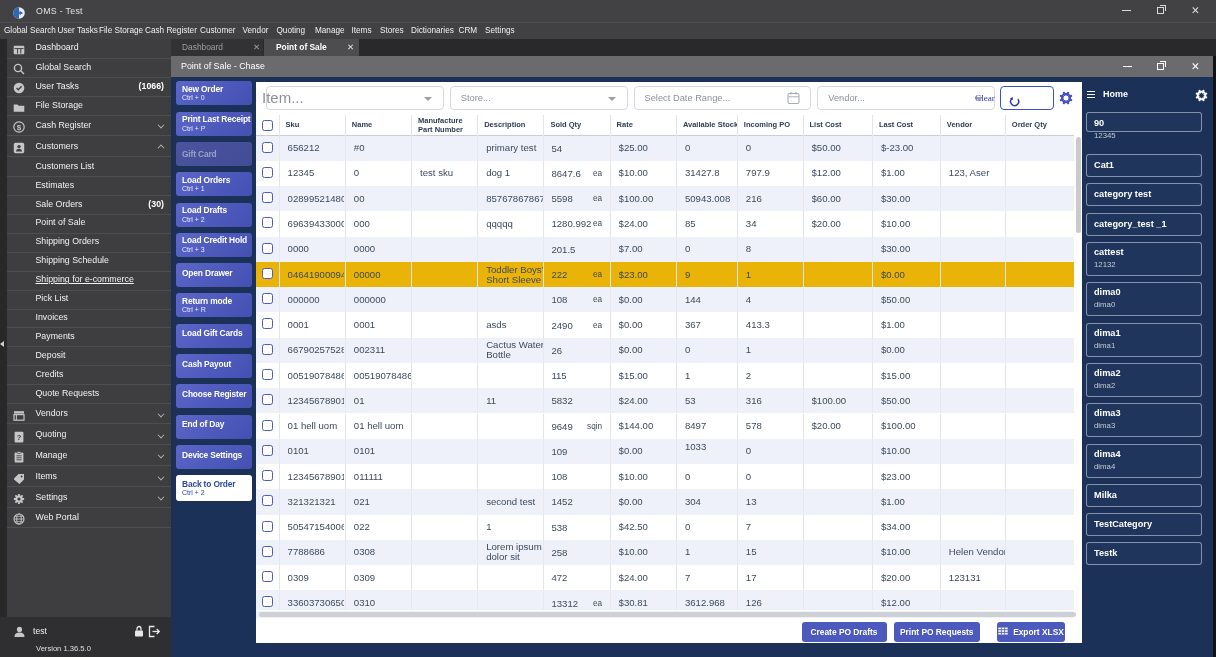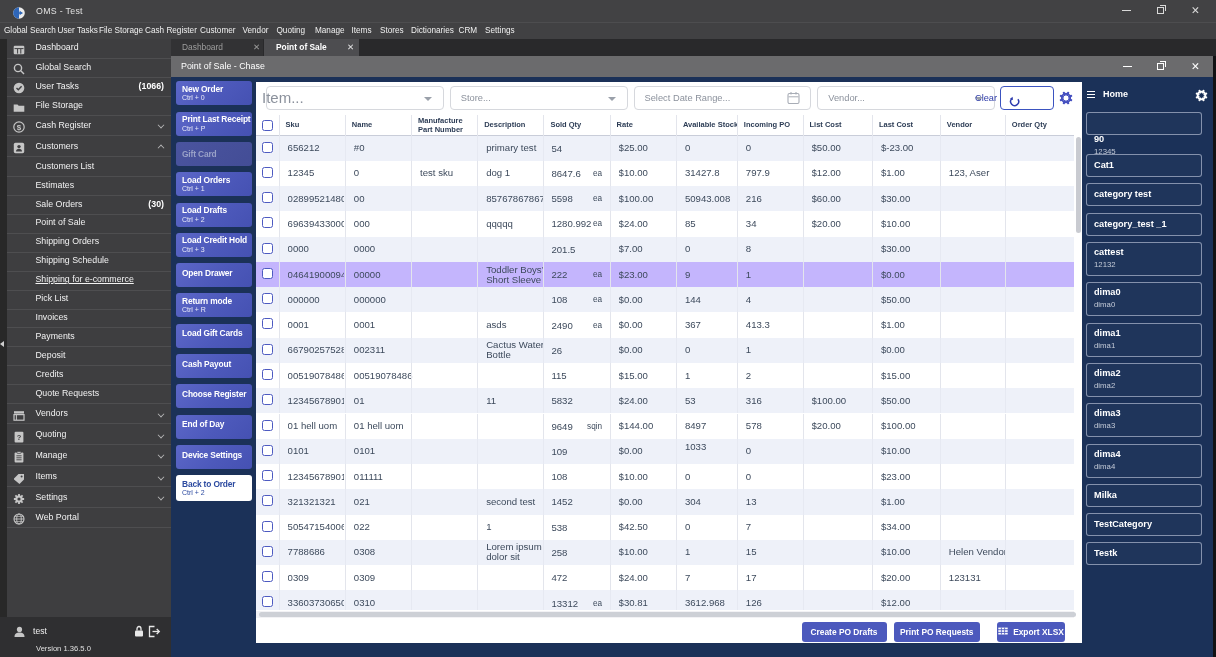--- a/index.html
+++ b/index.html
@@ -247,21 +247,21 @@
       <line x1="9" y1="1" x2="9" y2="3.5" stroke="#a8adb6" stroke-width="1.1"></line>
     </svg></div>
 <div class="abs" style="left:817.25px;top:86px;width:177.75px;height:24px;border:1px solid #d6d8dd;border-radius:4px;background:#fff;"></div>
 <div class="abs" style="left:828.25px;top:86px;height:24px;line-height:24px;font-size:9.3px;color:#8b919c;">Vendor...</div>
 <div class="abs" style="left:975.0px;top:96.5px;width:0;height:0;border-left:4px solid transparent;border-right:4px solid transparent;border-top:4.5px solid #9aa0aa;"></div>
 <div class="abs" style="left:1000px;top:86px;width:53.5px;height:24px;border:1px solid #3b53c0;border-radius:4px;background:#fff;"></div>
 <div class="abs" style="left:1008.5px;top:92.5px;width:11px;height:11px;"><svg width="11" height="11" viewBox="0 0 11 11" style="">
       <path d="M8.9 3.2 A4 4 0 1 1 2.8 2.7" fill="none" stroke="#2e3cae" stroke-width="1.5"></path>
       <path d="M0.8 2.9 L3.6 0.7 L4.0 4.0 Z" fill="#2e3cae"></path>
     </svg></div>
-<div class="abs" style="left:975px;top:86px;height:24px;line-height:24px;font-size:9.2px;color:#2c3aa8;">Clear</div>
+<div class="abs" style="left:975px;top:86px;height:24px;line-height:24px;font-size:9.2px;color:#2c3aa8;font-family:Liberation Serif, serif;">Clear</div>
 <div class="abs" style="left:1059px;top:91px;"><svg width="14" height="14" viewBox="0 0 14 14" style="">
       <rect x="5.88" y="0.40" width="2.24" height="4.20" rx="0.78" fill="#4550c0" transform="rotate(22.5 7.0 7.0)"></rect>
       <rect x="5.88" y="0.40" width="2.24" height="4.20" rx="0.78" fill="#4550c0" transform="rotate(67.5 7.0 7.0)"></rect>
       <rect x="5.88" y="0.40" width="2.24" height="4.20" rx="0.78" fill="#4550c0" transform="rotate(112.5 7.0 7.0)"></rect>
       <rect x="5.88" y="0.40" width="2.24" height="4.20" rx="0.78" fill="#4550c0" transform="rotate(157.5 7.0 7.0)"></rect>
       <rect x="5.88" y="0.40" width="2.24" height="4.20" rx="0.78" fill="#4550c0" transform="rotate(202.5 7.0 7.0)"></rect>
       <rect x="5.88" y="0.40" width="2.24" height="4.20" rx="0.78" fill="#4550c0" transform="rotate(247.5 7.0 7.0)"></rect>
       <rect x="5.88" y="0.40" width="2.24" height="4.20" rx="0.78" fill="#4550c0" transform="rotate(292.5 7.0 7.0)"></rect>
       <rect x="5.88" y="0.40" width="2.24" height="4.20" rx="0.78" fill="#4550c0" transform="rotate(337.5 7.0 7.0)"></rect>
       <circle cx="7.0" cy="7.0" r="4.20" fill="none" stroke="#4550c0" stroke-width="1.89"></circle>
@@ -409,21 +409,21 @@
     <div class="abs" style="left:419.9px;top:0;width:1px;height:25.3px;background:#e6e9f2;"></div>
     <div class="abs" style="left:428.9px;top:0;width:51.9px;height:25.27px;display:flex;align-items:center;font-size:9.6px;color:#3d4a5c;line-height:10px;overflow:hidden;white-space:nowrap;">0</div>
     <div class="abs" style="left:480.8px;top:0;width:1px;height:25.3px;background:#e6e9f2;"></div>
     <div class="abs" style="left:489.8px;top:0;width:56.7px;height:25.27px;display:flex;align-items:center;font-size:9.6px;color:#3d4a5c;line-height:10px;overflow:hidden;white-space:nowrap;">8</div>
     <div class="abs" style="left:546.5px;top:0;width:1px;height:25.3px;background:#e6e9f2;"></div>
     <div class="abs" style="left:615.9px;top:0;width:1px;height:25.3px;background:#e6e9f2;"></div>
     <div class="abs" style="left:624.9px;top:0;width:58.9px;height:25.27px;display:flex;align-items:center;font-size:9.6px;color:#3d4a5c;line-height:10px;overflow:hidden;white-space:nowrap;">$30.00</div>
     <div class="abs" style="left:683.8px;top:0;width:1px;height:25.3px;background:#e6e9f2;"></div>
     <div class="abs" style="left:748.8px;top:0;width:1px;height:25.3px;background:#e6e9f2;"></div>
   </div>
-<div class="abs" style="left:256px;top:261.9px;width:818px;height:25.3px;background:#c4b5fd;overflow:hidden;">
+<div class="abs" style="left:256px;top:261.9px;width:818px;height:25.3px;background:#eab308;overflow:hidden;">
     <div class="abs" style="left:5.5px;top:6.1px;width:11px;height:11px;border:1.6px solid #4d5ac1;border-radius:2.5px;background:#fff;"></div>
     <div class="abs" style="left:22.6px;top:0;width:1px;height:25.3px;background:#e3e5ec;"></div>
     <div class="abs" style="left:31.6px;top:0;width:56.7px;height:25.27px;display:flex;align-items:center;font-size:9.6px;color:#3d4a5c;line-height:10px;overflow:hidden;white-space:nowrap;">04641900094</div>
     <div class="abs" style="left:88.8px;top:0;width:1px;height:25.3px;background:#e3e5ec;"></div>
     <div class="abs" style="left:97.8px;top:0;width:61.2px;height:25.27px;display:flex;align-items:center;font-size:9.6px;color:#3d4a5c;line-height:10px;overflow:hidden;white-space:nowrap;">00000</div>
     <div class="abs" style="left:155.0px;top:0;width:1px;height:25.3px;background:#e3e5ec;"></div>
     <div class="abs" style="left:221.2px;top:0;width:1px;height:25.3px;background:#e3e5ec;"></div>
     <div class="abs" style="left:230.2px;top:0;width:57.2px;height:25.27px;display:flex;align-items:center;font-size:9.6px;color:#3d4a5c;line-height:10px;overflow:hidden;white-space:nowrap;">Toddler Boys’<br>Short Sleeve</div>
     <div class="abs" style="left:287.4px;top:0;width:1px;height:25.3px;background:#e3e5ec;"></div>
     <div class="abs" style="left:295.4px;top:0;width:54.2px;height:25.27px;display:flex;align-items:center;font-size:9.6px;color:#3d4a5c;">222</div>
@@ -765,21 +765,21 @@
       <rect x="5.46" y="0.40" width="2.08" height="3.90" rx="0.73" fill="#ffffff" transform="rotate(67.5 6.5 6.5)"></rect>
       <rect x="5.46" y="0.40" width="2.08" height="3.90" rx="0.73" fill="#ffffff" transform="rotate(112.5 6.5 6.5)"></rect>
       <rect x="5.46" y="0.40" width="2.08" height="3.90" rx="0.73" fill="#ffffff" transform="rotate(157.5 6.5 6.5)"></rect>
       <rect x="5.46" y="0.40" width="2.08" height="3.90" rx="0.73" fill="#ffffff" transform="rotate(202.5 6.5 6.5)"></rect>
       <rect x="5.46" y="0.40" width="2.08" height="3.90" rx="0.73" fill="#ffffff" transform="rotate(247.5 6.5 6.5)"></rect>
       <rect x="5.46" y="0.40" width="2.08" height="3.90" rx="0.73" fill="#ffffff" transform="rotate(292.5 6.5 6.5)"></rect>
       <rect x="5.46" y="0.40" width="2.08" height="3.90" rx="0.73" fill="#ffffff" transform="rotate(337.5 6.5 6.5)"></rect>
       <circle cx="6.5" cy="6.5" r="3.90" fill="none" stroke="#ffffff" stroke-width="1.76"></circle>
       <circle cx="6.5" cy="6.5" r="3.02" fill="#1b3158" fill-opacity="0"></circle>
     </svg></div>
-<div class="abs" style="left:1086px;top:111.8px;width:116px;height:20px;background:rgba(255,255,255,0.02);border:1px solid rgba(215,223,238,0.55);border-radius:3px;display:flex;flex-direction:column;justify-content:flex-start;padding-top:21px;padding-left:7px;">
+<div class="abs" style="left:1086px;top:111.8px;width:116px;height:20px;background:rgba(255,255,255,0.02);border:1px solid rgba(215,223,238,0.55);border-radius:3px;display:flex;flex-direction:column;justify-content:flex-start;padding-top:5px;padding-left:7px;">
     <div style="font-size:9.2px;font-weight:bold;color:#fff;line-height:11px;">90</div>
     <div style="font-size:7.8px;color:#c3cad7;line-height:10px;margin-top:2px;">12345</div>
   </div>
 <div class="abs" style="left:1086px;top:154.1px;width:116px;height:23px;background:rgba(255,255,255,0.02);border:1px solid rgba(215,223,238,0.55);border-radius:3px;display:flex;flex-direction:column;justify-content:center;padding-left:7px;">
     <div style="font-size:9.2px;font-weight:bold;color:#fff;line-height:11px;">Cat1</div>
   </div>
 <div class="abs" style="left:1086px;top:183.4px;width:116px;height:23px;background:rgba(255,255,255,0.02);border:1px solid rgba(215,223,238,0.55);border-radius:3px;display:flex;flex-direction:column;justify-content:center;padding-left:7px;">
     <div style="font-size:9.2px;font-weight:bold;color:#fff;line-height:11px;">category test</div>
   </div>
 <div class="abs" style="left:1086px;top:212.7px;width:116px;height:23px;background:rgba(255,255,255,0.02);border:1px solid rgba(215,223,238,0.55);border-radius:3px;display:flex;flex-direction:column;justify-content:center;padding-left:7px;">

